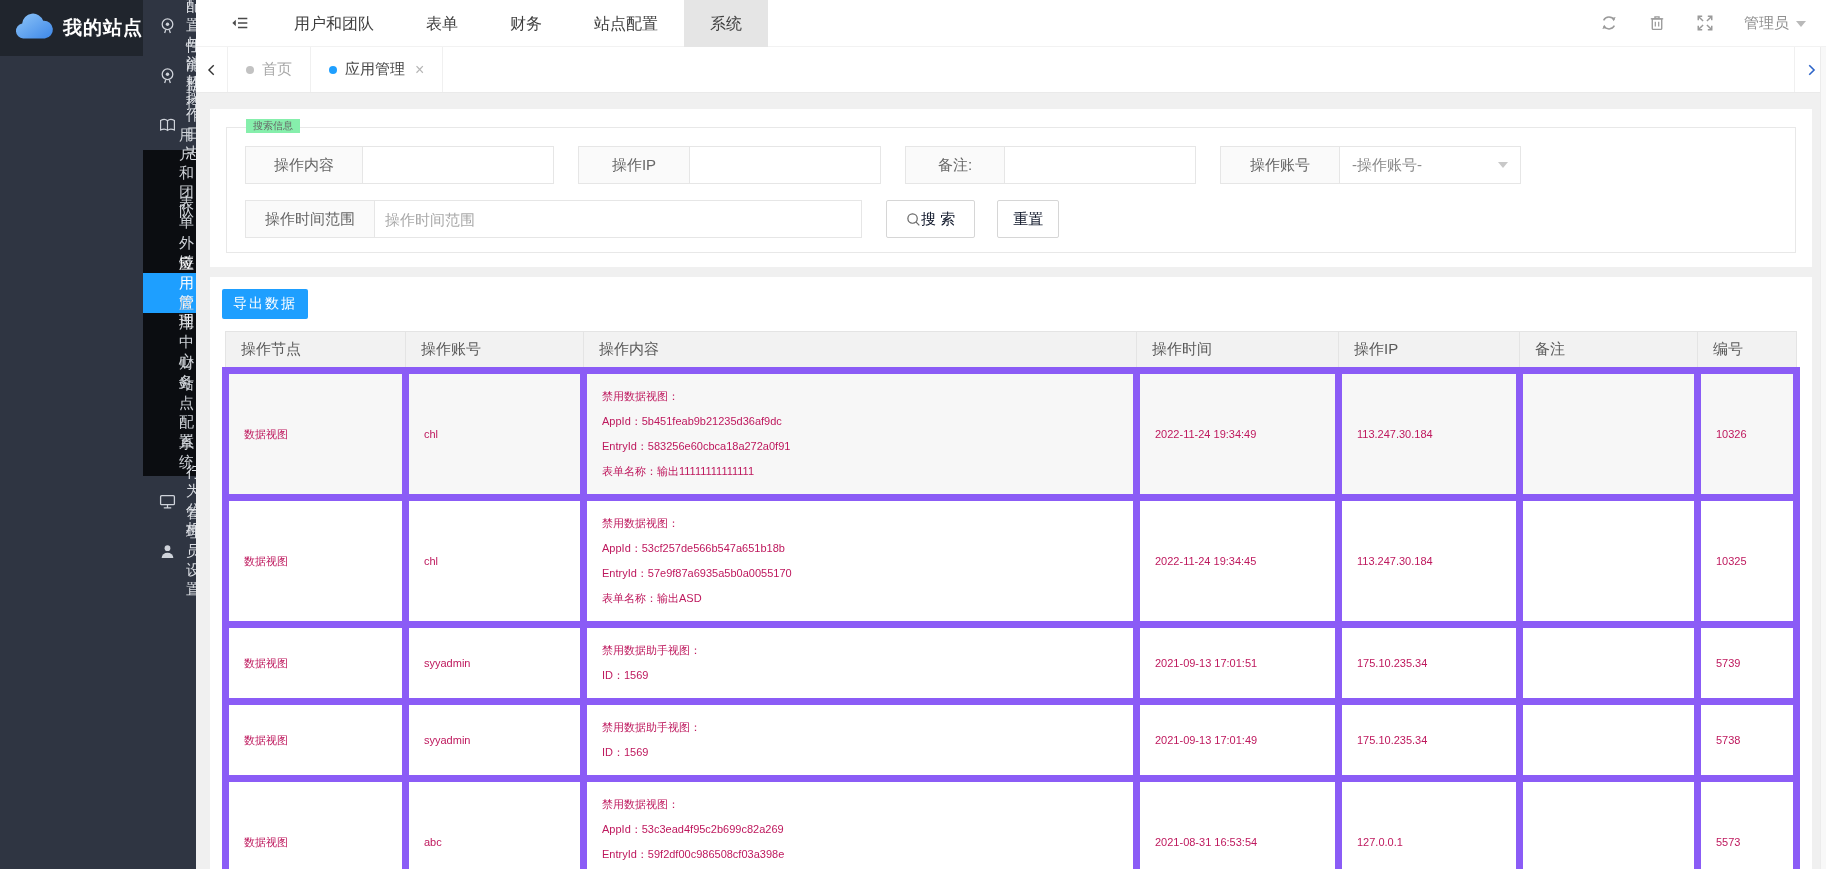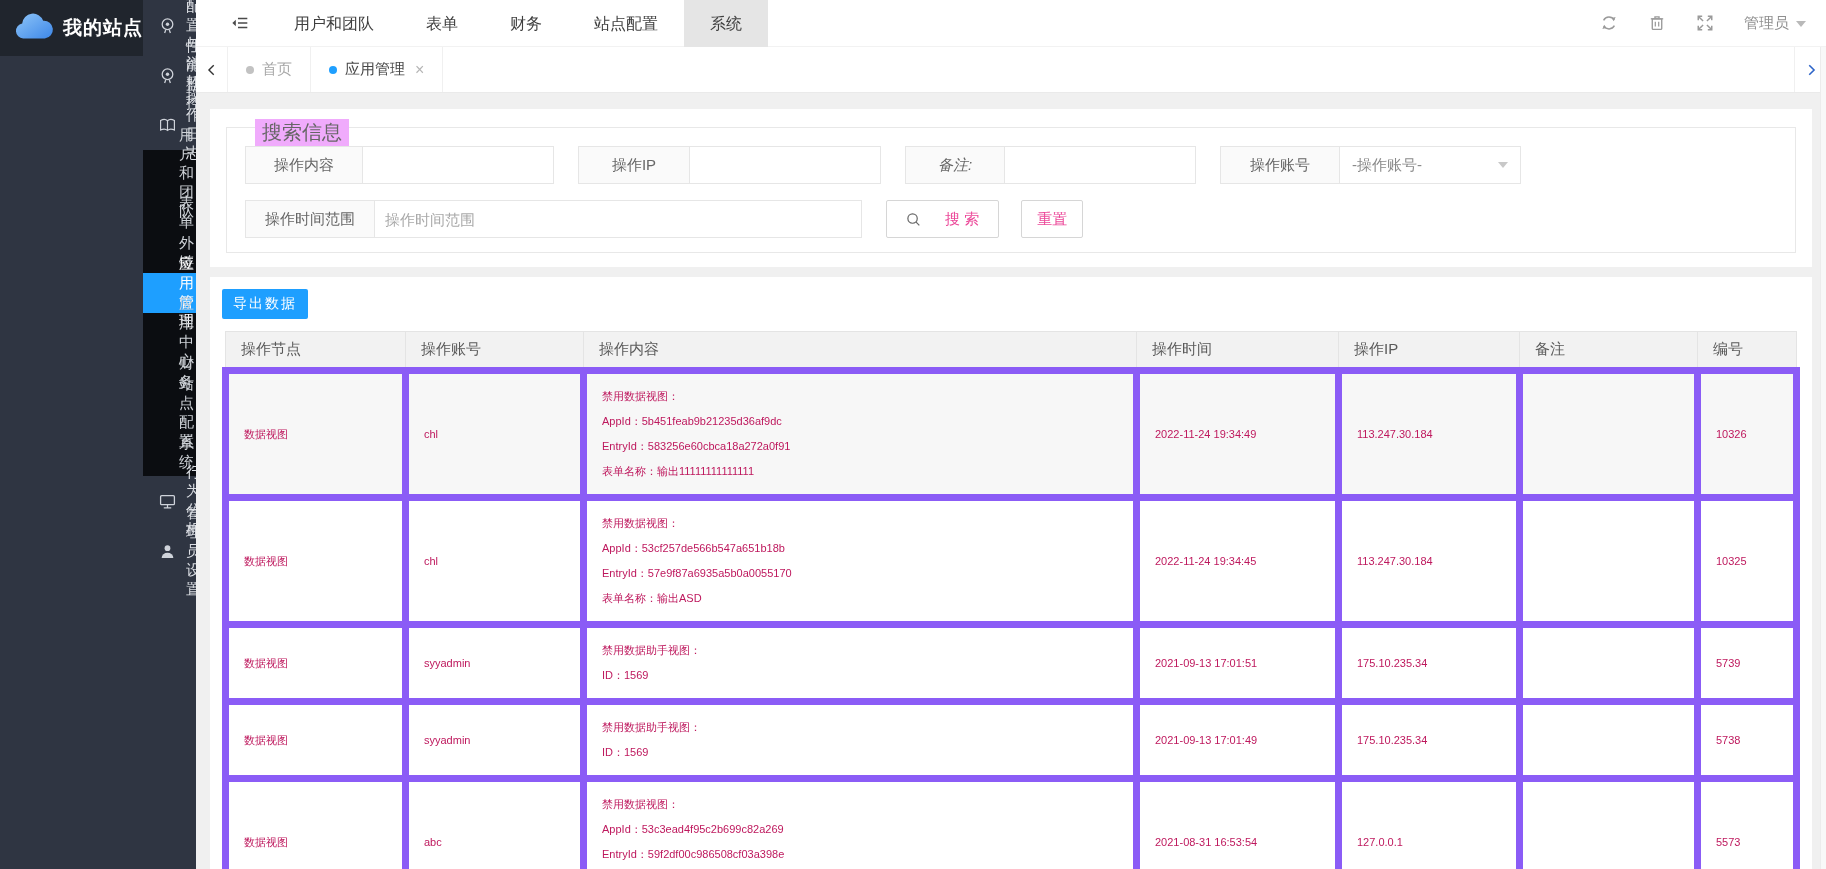--- a/index.html
+++ b/index.html
@@ -44,41 +44,41 @@
   .dot { width:8px; height:8px; border-radius:50%; background:#c2c2c2; }
   .tab.active .dot { background:#1e9fff; }
   .tab .close { color:#b5b5b5; font-size:16px; margin-left:2px; }
 
   .content { flex:1; padding:16px 14px 0; overflow:hidden; }
   .card { background:#fff; }
 
   
   .search-card { padding:12px 16px 14px; }
   .fieldset { position:relative; border:1px solid #e8e8e8; margin-top:6px; padding:18px 18px 14px; }
-  .legend { position:absolute; top:-9px; left:28px; background:#f0abfc; padding:0 7px; color:#666; font-size:20px; }
+  .legend { position:absolute; top:-9px; left:19px; background:#86efac; padding:0 7px; color:#666; font-size:10px; }
   .form-row { display:flex; align-items:center; }
   .form-row + .form-row { margin-top:16px; }
   .field { display:flex; height:38px; }
   .form-row .field { margin-right:24px; }
   .field-label { background:#fafafa; border:1px solid #e6e6e6; display:flex; align-items:center;
     justify-content:center; color:#666; font-size:15px; white-space:nowrap; padding:0 10px; }
   .field-input { border:1px solid #e6e6e6; margin-left:-1px; padding:0 10px; font-size:15px;
     color:#666; outline:none; background:#fff; }
   .field-input::placeholder { color:#a9a9a9; }
   .select { border:1px solid #e6e6e6; margin-left:-1px; display:flex; align-items:center;
     padding:0 12px; color:#8a8a8a; font-size:15px; cursor:pointer; background:#fff; }
   .select .caret { margin-left:auto; width:0; height:0; border-top:6px solid #c8c8c8;
     border-left:5px solid transparent; border-right:5px solid transparent; }
   .f0 .field-label { min-width:118px; } .f0 .field-input { width:192px; }
   .f1 .field-label { min-width:112px; } .f1 .field-input { width:192px; }
-  .f2 .field-label { min-width:100px;font-style:italic; } .f2 .field-input { width:192px; }
+  .f2 .field-label { min-width:100px; } .f2 .field-input { width:192px; }
   .f3 .field-label { min-width:120px; } .f3 .select       { width:182px; }
   .f4 .field-label { min-width:130px; } .f4 .field-input { width:488px; }
   .btn-plain { height:38px; background:#fff; border:1px solid #d6d6d6; border-radius:2px;
-    color:#ec4899; font-size:15px; display:flex; align-items:center; gap:24px; cursor:pointer;
+    color:#0f172a; font-size:15px; display:flex; align-items:center; gap:0; cursor:pointer;
     font-family:inherit; }
   .btn-search { padding:0 19px; }
   .btn-reset { padding:0 15px; margin-left:22px; }
 
   
   .table-card { margin-top:10px; padding:12px; }
   .export-btn { background:#1e9fff; border:none; border-radius:2px; color:#fff; font-size:14px;
     height:30px; padding:0 11px; letter-spacing:2px; cursor:pointer; font-family:inherit; margin-bottom:12px; }
   table { width:100%; border-collapse:collapse; table-layout:fixed; }
   th { background:#f2f2f2; border:1px solid #e4e4e4; font-weight:normal; text-align:left;

